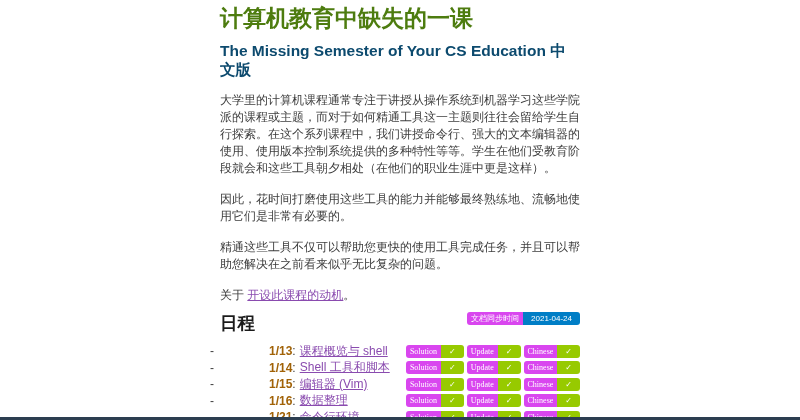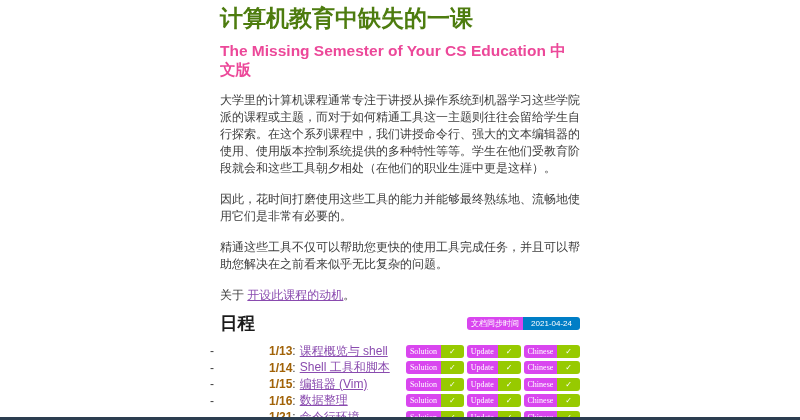--- a/index.html
+++ b/index.html
@@ -21,21 +21,21 @@
     font-size: 23px;
     line-height: 27px;
     margin: 2px 0 9px 0;
     color: #4d7c0f;
     font-weight: bold;
   }
   h2.subtitle {
     font-size: 15.5px;
     line-height: 19px;
     margin: 0 0 13px 0;
-    color: #ec4899;
+    color: #0c4a6e;
     font-weight: bold;
   }
   p.body-text {
     font-size: 12px;
     line-height: 17px;
     margin: 0 0 14px 0;
     color: #3d3d3d;
     text-align: justify;
   }
   p.about-line {
@@ -43,21 +43,21 @@
     line-height: 17px;
     margin: 0 0 8px 0;
   }
   a.purple-link {
     color: #8a4baf;
     text-decoration: underline;
     cursor: pointer;
   }
   .schedule-header {
     display: flex;
-    align-items: center;
+    align-items: flex-start;
     justify-content: space-between;
     margin: 0 0 9px 0;
   }
   h2.schedule-heading {
     font-size: 17.5px;
     line-height: 22px;
     margin: 0;
     color: #1b1b1b;
     font-weight: bold;
   }

